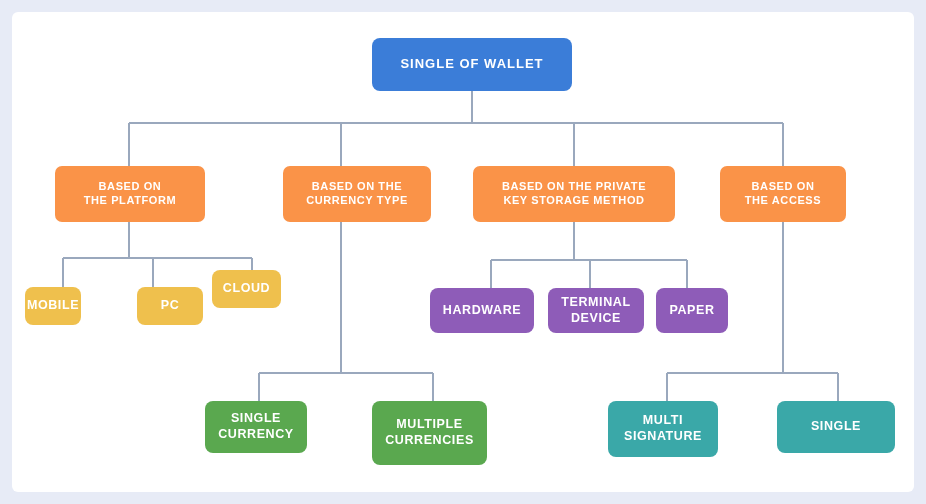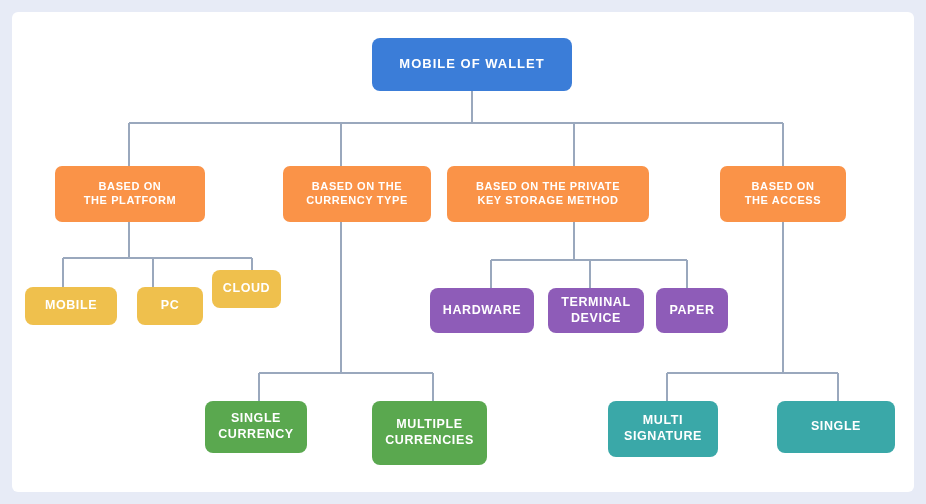--- a/index.html
+++ b/index.html
@@ -137,44 +137,44 @@
       <path d="M433,373 L433,401"></path>
 
       <path d="M783,222 L783,373"></path>
       <path d="M667,373 L838,373"></path>
       <path d="M667,373 L667,401"></path>
       <path d="M838,373 L838,401"></path>
     </g>
   </svg>
 
   <div class="node lvl-root" style="left:372px; top:38px; width:200px; height:53px;">
-    <span class="label">MOBILE OF WALLET</span>
+    <span class="label">SINGLE OF WALLET</span>
   </div>
 
   <div class="node lvl-cat" style="left:55px; top:166px; width:150px; height:56px;">
     <span class="label">BASED ON
 THE PLATFORM</span>
   </div>
 
   <div class="node lvl-cat" style="left:283px; top:166px; width:148px; height:56px;">
     <span class="label">BASED ON THE
 CURRENCY TYPE</span>
   </div>
 
-  <div class="node lvl-cat" style="left:447px; top:166px; width:202px; height:56px;">
+  <div class="node lvl-cat" style="left:473px; top:166px; width:202px; height:56px;">
     <span class="label">BASED ON THE PRIVATE
 KEY STORAGE METHOD</span>
   </div>
 
   <div class="node lvl-cat" style="left:720px; top:166px; width:126px; height:56px;">
     <span class="label">BASED ON
 THE ACCESS</span>
   </div>
 
-  <div class="node lvl-platform" style="left:25px; top:287px; width:92px; height:38px;">
+  <div class="node lvl-platform" style="left:25px; top:287px; width:56px; height:38px;">
     <span class="label">MOBILE</span>
   </div>
 
   <div class="node lvl-platform" style="left:137px; top:287px; width:66px; height:38px;justify-content:center;">
     <span class="label">PC</span>
   </div>
 
   <div class="node lvl-platform" style="left:212px; top:270px; width:69px; height:38px;">
     <span class="label">CLOUD</span>
   </div>

